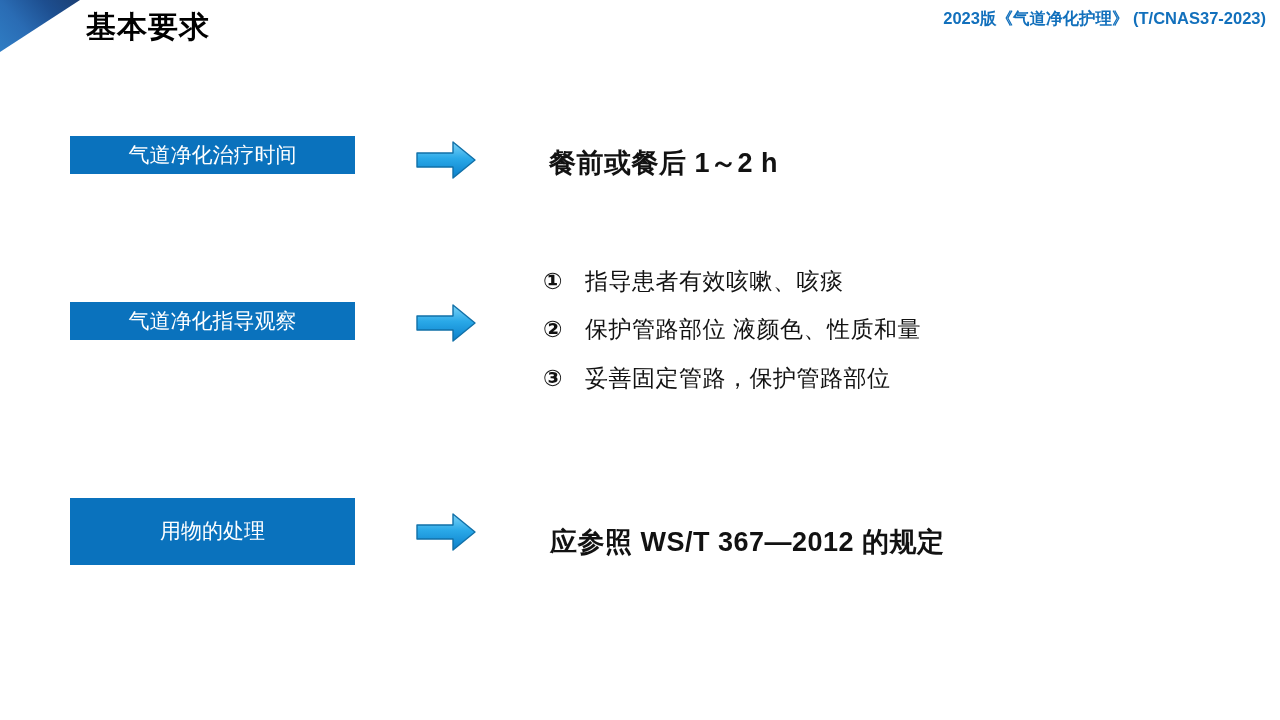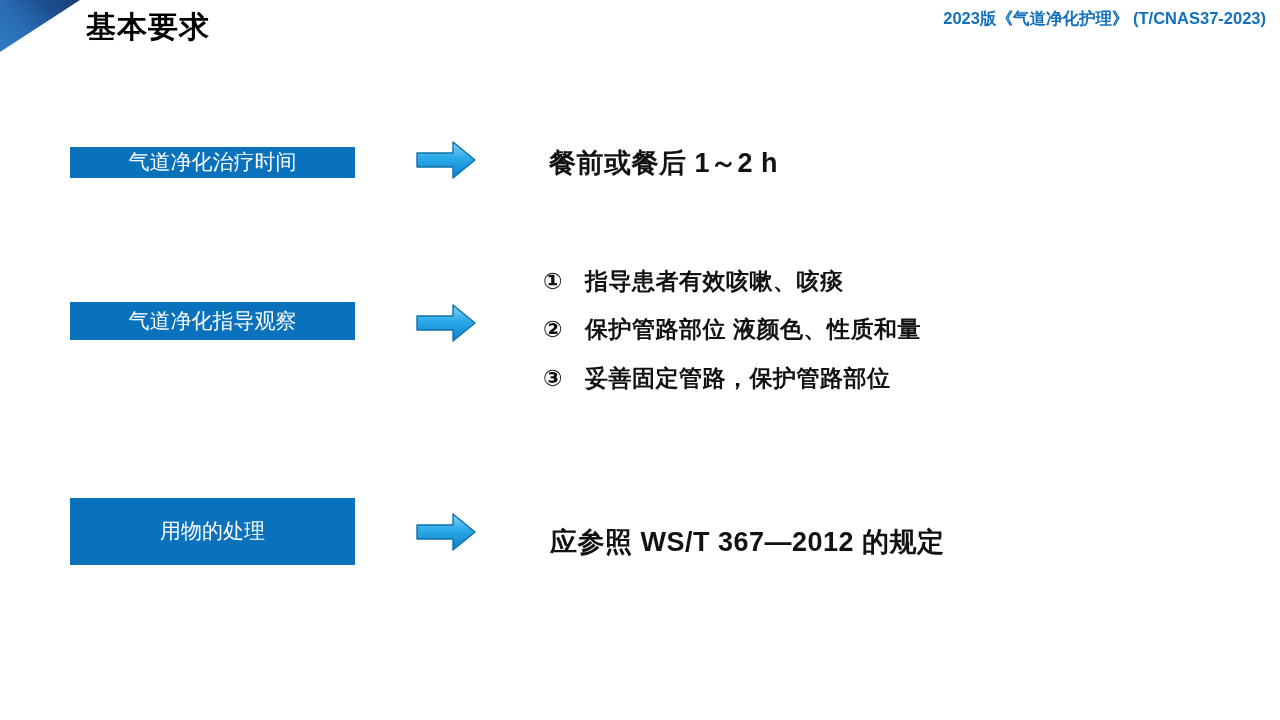--- a/index.html
+++ b/index.html
@@ -105,36 +105,36 @@
   }
   .list-num {
     font-size: 23px;
     font-weight: bold;
     color: #121212;
     width: 42px;
     display: inline-block;
   }
   .list-text {
     font-size: 23px;
-    font-weight: bold;
+    font-weight: normal;
     color: #121212;
     letter-spacing: 0.5px;
   }
 </style>
 </head>
 <body>
 
 <div class="corner-triangle"></div>
 
 <div class="page-title">基本要求</div>
 
 <div class="header-ref">2023版《气道净化护理》 (T/CNAS37-2023)</div>
 
 <div class="row">
-  <div class="label-box" style="top:147px; height:31px;">
+  <div class="label-box" style="top:136px; height:38px;">
     <span class="line">气道净化治疗时间</span>
   </div>
 
   <div class="arrow" style="left:415px; top:139px;">
     <svg viewBox="0 0 62 42" xmlns="http://www.w3.org/2000/svg">
       <defs>
         <linearGradient id="ag1" x1="0" y1="0" x2="0" y2="1">
           <stop offset="0%" stop-color="#7fd4f7"></stop>
           <stop offset="45%" stop-color="#2aa9e8"></stop>
           <stop offset="100%" stop-color="#0b7fca"></stop>

